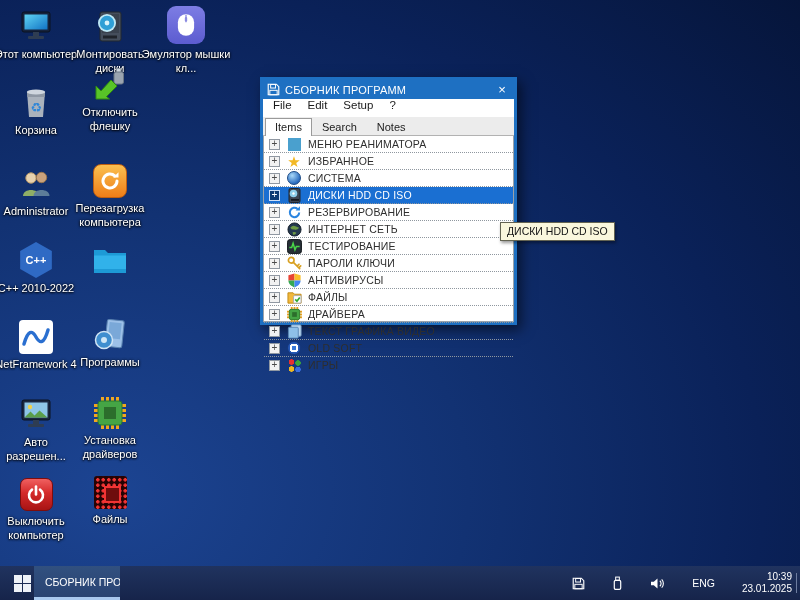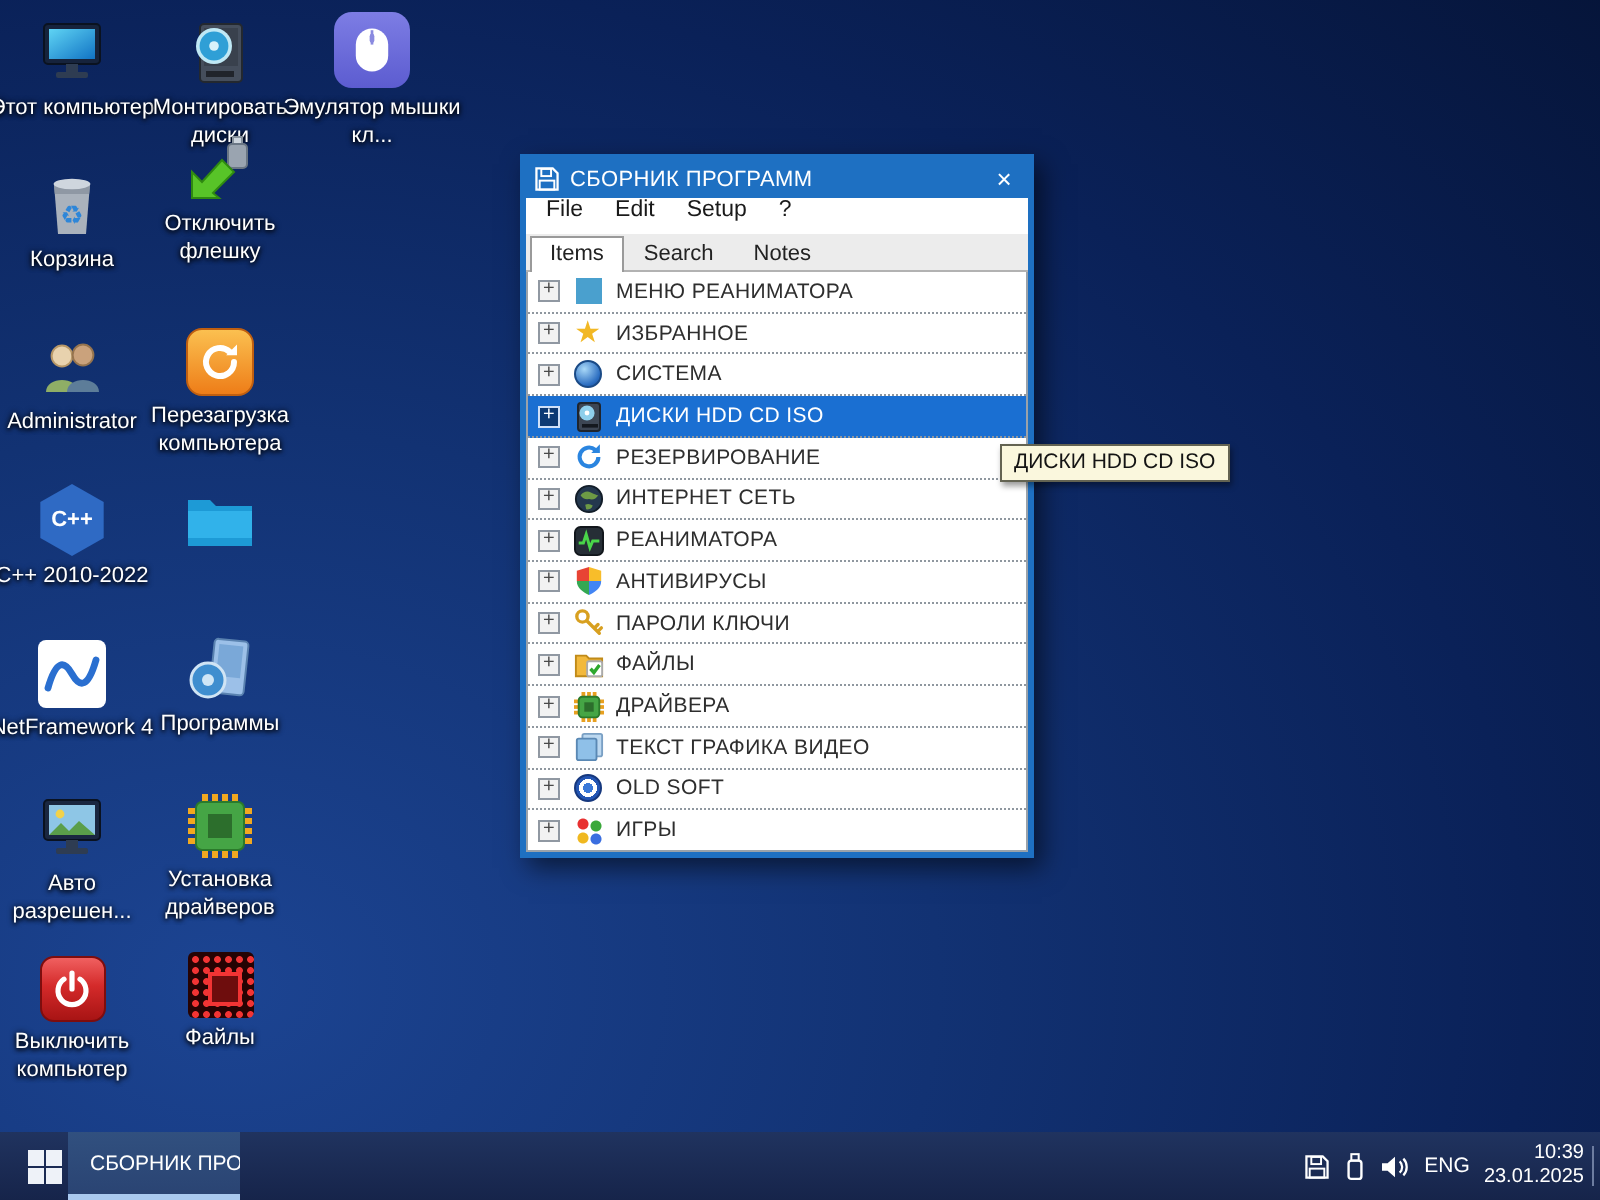--- a/index.html
+++ b/index.html
@@ -20,21 +20,21 @@
   .restart-bg { width:34px; height:34px; border-radius:8px; background:linear-gradient(180deg,#fbc050,#ee7d18); border:1px solid #c05f10; }
   .power-bg { width:33px; height:33px; border-radius:7px; background:linear-gradient(180deg,#f06060 0%,#d42a2a 45%,#a81414 100%); border:1px solid #7e0d0d; }
   .hexagon { width:36px; height:36px; background:#2f6ac4; clip-path:polygon(50% 0,94% 25%,94% 75%,50% 100%,6% 75%,6% 25%);
              display:flex; align-items:center; justify-content:center; color:#fff; font-weight:bold; font-size:11px; }
   .dotnet-bg { width:34px; height:34px; border-radius:4px; background:#fff; display:flex; align-items:center; justify-content:center; }
   .filesgrid { width:33px; height:33px; border-radius:3px; background-color:#260303; position:relative;
       background-image:radial-gradient(circle,#f23434 1.5px,transparent 1.9px); background-size:5.5px 5.5px; background-position:1px 1px; }
   .filesgrid::after { content:""; position:absolute; left:10px; top:10px; width:13px; height:13px; background:#6e0d0d; border:2px solid #f23434; }
 
   
-  .win { position:absolute; left:260px; top:77px; width:257px; height:352px; border:3px solid #1e70c2;
+  .win { position:absolute; left:260px; top:77px; width:257px; height:248px; border:3px solid #1e70c2;
          background:#0369a1; box-shadow:4px 5px 12px rgba(0,0,0,.55); z-index:5; }
   .titlebar { height:19px; background:#1e70c2; display:flex; align-items:center; padding:0 4px; gap:5px; }
   .titlebar .t { color:#fff; font-size:11px; flex:1; letter-spacing:.2px; }
   .titlebar .x { color:#fff; font-size:13px; width:16px; text-align:center; cursor:pointer; line-height:16px; }
   .menubar { height:18px; background:#fff; display:flex; font-size:11.5px; color:#1a1a1a; padding-left:2px; }
   .menubar span { padding:0 8px; cursor:default; }
   .tabbar { height:19px; background:#ececec; display:flex; align-items:flex-end; padding-left:2px; border-bottom:1px solid #b2b2b2; }
   .tab { font-size:11px; color:#222; padding:2px 9px 2px 9px; border:1px solid transparent; border-bottom:none; }
   .tab.active { background:#fff; border-color:#9a9a9a; padding-bottom:3px; position:relative; top:1px; }
   .list { position:absolute; left:0; right:0; top:56px; bottom:0; background:#fff; border:1px solid #9aa2aa; border-top:none;
@@ -66,21 +66,21 @@
   .tooltip { position:absolute; left:500px; top:222px; background:#faf7dd; border:1px solid #636352;
              font-size:10.5px; color:#141414; padding:2px 6px 3px 6px; z-index:9; box-shadow:1px 2px 3px rgba(0,0,0,.4); }
 
   
   .taskbar { position:absolute; left:0; right:0; bottom:0; height:34px; background:linear-gradient(180deg,#20335f,#16244a);
              z-index:10; display:flex; align-items:center; }
   .startbtn { width:44px; height:100%; display:flex; align-items:center; justify-content:center; }
   .taskbtn { position:absolute; left:34px; top:0; width:86px; height:100%; background:linear-gradient(180deg,#31507f,#2a4473);
              border-bottom:3px solid #a9c9ef; display:flex; align-items:center; gap:5px; padding:0 6px;
              color:#fff; font-size:10.5px; white-space:nowrap; overflow:hidden; }
-  .tray { position:absolute; right:8px; top:0; bottom:0; display:flex; align-items:center; gap:7px; color:#fff; }
+  .tray { position:absolute; right:8px; top:0; bottom:0; display:flex; align-items:center; gap:27px; color:#fff; }
   .tray .lang { font-size:10.5px; }
   .clock { text-align:right; font-size:10px; line-height:12.5px; }
   .edge { position:absolute; right:3px; top:7px; bottom:7px; width:1px; background:#6d7da0; }
 </style>
 </head>
 <body>
 
 <div>
 
   <div class="cell" style="left:0;top:6px">
@@ -363,52 +363,52 @@
     </div>
 
     <div class="row">
       <span class="expand"></span>
       <span class="licn">
         <svg width="15" height="15" viewBox="0 0 16 16">
             <rect x="0.5" y="0.5" width="15" height="15" rx="3" fill="#262e36" stroke="#11161b"></rect>
             <polyline points="2.5,9 5,9 6.5,4.5 8.5,11.5 10,8 13.5,8" fill="none" stroke="#49d549" stroke-width="1.6"></polyline>
           </svg>
         </span>
-      <span>РЕАНИМАТОРА</span>
+      <span>ТЕСТИРОВАНИЕ</span>
+    </div>
+
+    <div class="row">
+      <span class="expand"></span>
+      <span class="licn">
+        <svg width="15" height="15" viewBox="0 0 16 16">
+            <circle cx="4.5" cy="4.5" r="3" fill="none" stroke="#d8a020" stroke-width="1.8"></circle>
+            <path d="M6.8 6.8 L13.5 13.5 M10.8 10.8 l2-2 M12.6 12.6 l2-2" stroke="#d8a020" stroke-width="1.8" fill="none" stroke-linecap="round"></path>
+          </svg>
+        </span>
+      <span>ПАРОЛИ КЛЮЧИ</span>
     </div>
 
     <div class="row">
       <span class="expand"></span>
       <span class="licn">
         <svg width="15" height="15" viewBox="0 0 16 16">
             <defs>
               <clipPath id="shclip">
                 <path d="M8 0.5 l6.5 2 v5.5 c0 4-3.5 6-6.5 7.5 c-3-1.5-6.5-3.5-6.5-7.5 V2.5 Z"></path>
               </clipPath>
             </defs>
         <g clip-path="url(#shclip)">
               <rect x="0" y="0" width="8" height="8" fill="#e84334"></rect>
               <rect x="8" y="0" width="8" height="8" fill="#f8bd2a"></rect>
               <rect x="0" y="8" width="8" height="8" fill="#34a853"></rect>
               <rect x="8" y="8" width="8" height="8" fill="#4285f4"></rect>
             </g>
           </svg>
         </span>
       <span>АНТИВИРУСЫ</span>
-    </div>
-
-    <div class="row">
-      <span class="expand"></span>
-      <span class="licn">
-        <svg width="15" height="15" viewBox="0 0 16 16">
-            <circle cx="4.5" cy="4.5" r="3" fill="none" stroke="#d8a020" stroke-width="1.8"></circle>
-            <path d="M6.8 6.8 L13.5 13.5 M10.8 10.8 l2-2 M12.6 12.6 l2-2" stroke="#d8a020" stroke-width="1.8" fill="none" stroke-linecap="round"></path>
-          </svg>
-        </span>
-      <span>ПАРОЛИ КЛЮЧИ</span>
     </div>
 
     <div class="row">
       <span class="expand"></span>
       <span class="licn">
         <svg width="15" height="15" viewBox="0 0 16 16">
             <path d="M1 3 h5.5 l1.5 1.5 h7 v9.5 h-14 z" fill="#f2b93c" stroke="#c08a18"></path>
             <rect x="7" y="6" width="8" height="8" rx="1" fill="#fff" stroke="#aaa"></rect>
             <path d="M8.8 10 l1.8 2 3-4" stroke="#2ea82e" stroke-width="1.8" fill="none"></path>
           </svg>

